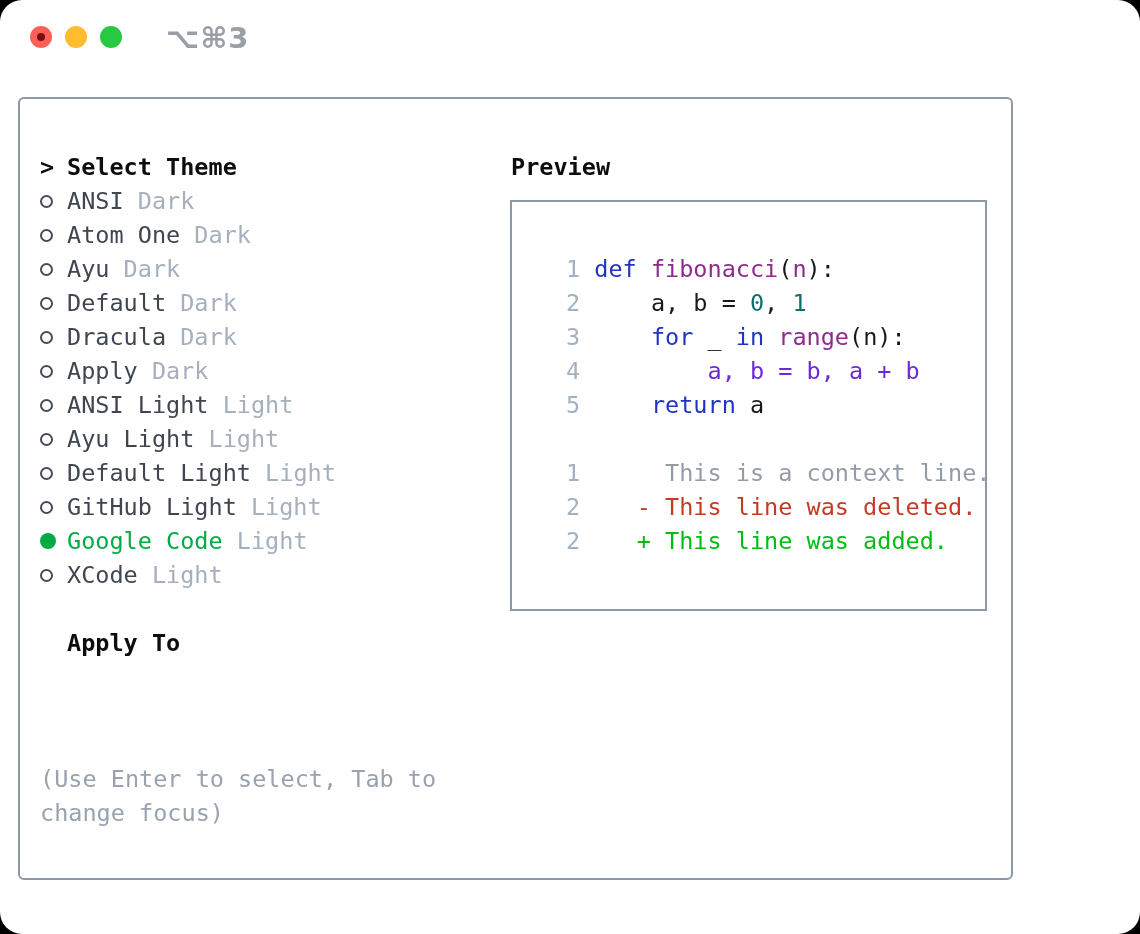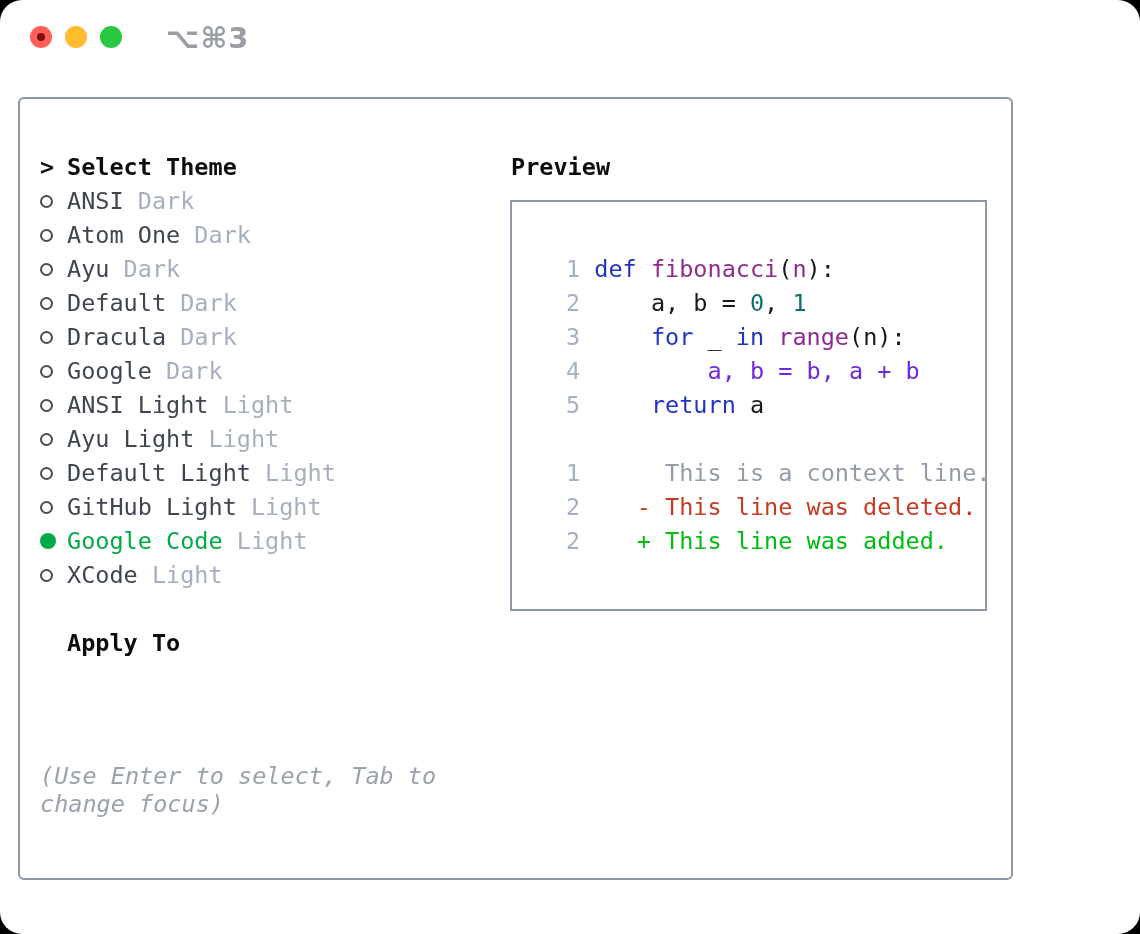--- a/index.html
+++ b/index.html
@@ -42,21 +42,21 @@
   .caret { font-weight: bold; color: #0d0d0d; font-size: 23.5px; }
   .menu-font { font-size: 23.5px; line-height: 34px; }
   .hdr { font-weight: bold; color: #0d0d0d; }
   .theme-name { color: #3f4650; }
   .theme-name.selected { color: #00ab46; }
   .variant { color: #a6b0bd; text-align: right; }
   .left-col { position: absolute; left: 20px; top: 51px; }
   .apply-label { padding-left: 27px; }
   .hint {
     position: absolute; left: 20px; top: 663px; width: 418px;
-    font-size: 23.5px; line-height: 28px; color: #99a2ad; font-style: italic;
+    font-size: 23.5px; line-height: 34px; color: #99a2ad;
   }
   
   .preview-header { position: absolute; left: 491px; top: 51px; }
   .preview-box {
     position: absolute; left: 490px; top: 101px; width: 477px; height: 411px;
     border: 2px solid #8e98a4; background: #fff;
     padding: 50px 10px 0 18px;
   }
   .code-line { height: 34px; line-height: 34px; font-size: 23.5px; white-space: pre; margin-left: 36px; }
 </style>
@@ -79,21 +79,21 @@
         <span class="marker caret">&gt;</span>
         <span class="hdr">Select Theme</span>
       </div>
 
       <div id="theme-list">
           <div class="row"><span class="marker"><span class="ring"></span></span><span class="theme-name">ANSI</span><span class="variant"> Dark</span></div>
           <div class="row"><span class="marker"><span class="ring"></span></span><span class="theme-name">Atom One</span><span class="variant"> Dark</span></div>
           <div class="row"><span class="marker"><span class="ring"></span></span><span class="theme-name">Ayu</span><span class="variant"> Dark</span></div>
           <div class="row"><span class="marker"><span class="ring"></span></span><span class="theme-name">Default</span><span class="variant"> Dark</span></div>
           <div class="row"><span class="marker"><span class="ring"></span></span><span class="theme-name">Dracula</span><span class="variant"> Dark</span></div>
-          <div class="row"><span class="marker"><span class="ring"></span></span><span class="theme-name">Google</span><span class="variant"> Dark</span></div>
+          <div class="row"><span class="marker"><span class="ring"></span></span><span class="theme-name">Apply</span><span class="variant"> Dark</span></div>
           <div class="row"><span class="marker"><span class="ring"></span></span><span class="theme-name">ANSI Light</span><span class="variant"> Light</span></div>
           <div class="row"><span class="marker"><span class="ring"></span></span><span class="theme-name">Ayu Light</span><span class="variant"> Light</span></div>
           <div class="row"><span class="marker"><span class="ring"></span></span><span class="theme-name">Default Light</span><span class="variant"> Light</span></div>
           <div class="row"><span class="marker"><span class="ring"></span></span><span class="theme-name">GitHub Light</span><span class="variant"> Light</span></div>
           <div class="row"><span class="marker"><span class="ring dot-selected"></span></span><span class="theme-name selected">Google Code</span><span class="variant"> Light</span></div>
           <div class="row"><span class="marker"><span class="ring"></span></span><span class="theme-name">XCode</span><span class="variant"> Light</span></div>
         </div>
 
       <div class="row"></div>
 

